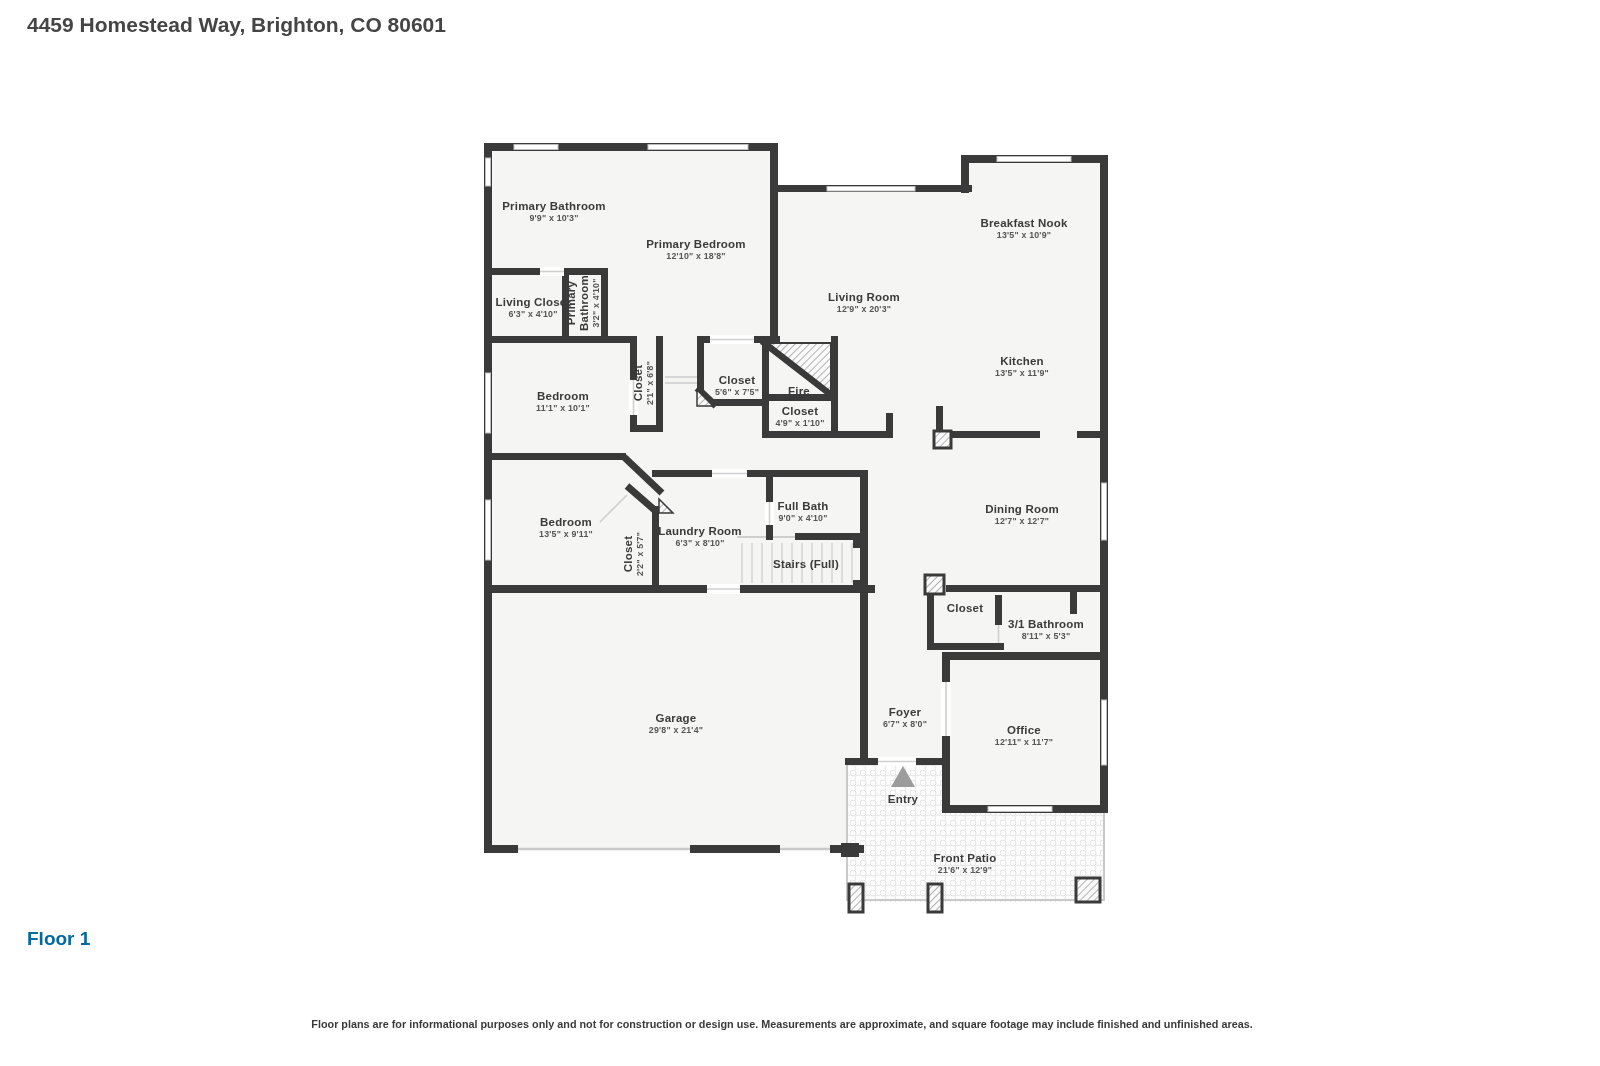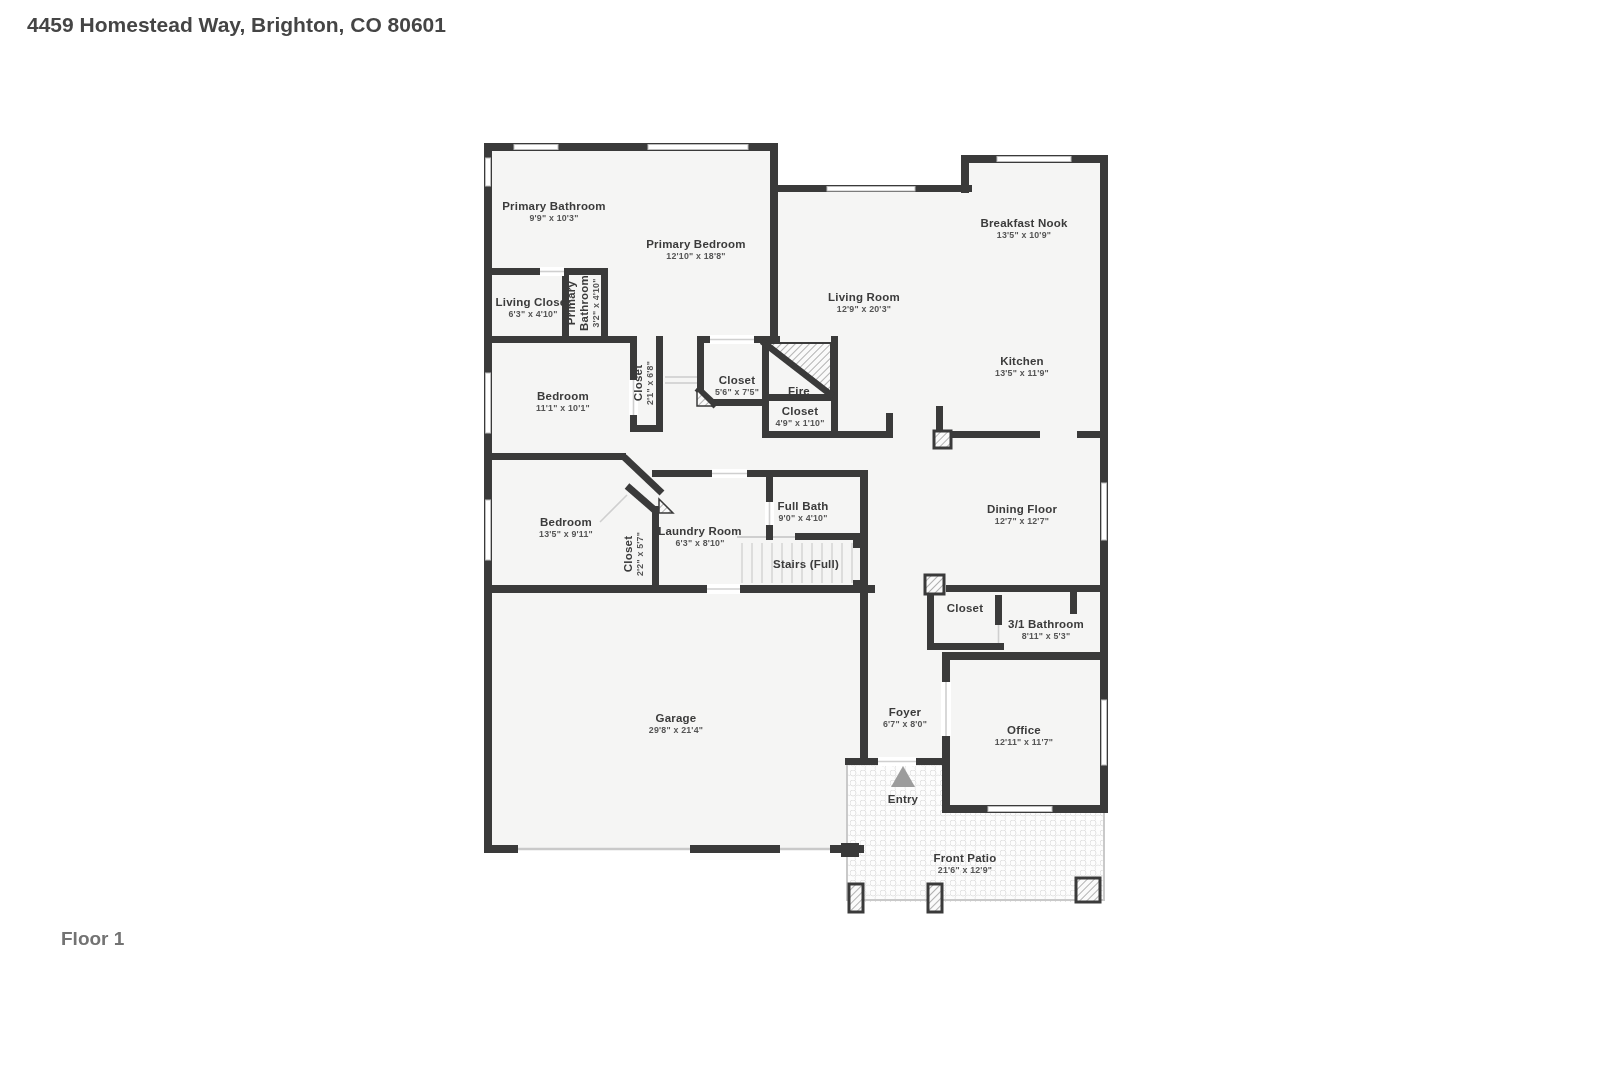--- a/index.html
+++ b/index.html
@@ -6,21 +6,21 @@
   #stage{position:relative;width:1272px;height:1066px;background:#ffffff;overflow:hidden;
          font-family:"Liberation Sans",sans-serif;}
   #plan-svg{position:absolute;left:0;top:0;}
   .label{position:absolute;transform:translate(-50%,-50%);text-align:center;white-space:nowrap;
          color:#3b3b3b;line-height:1.25;pointer-events:none;}
   .label.vertical{transform:translate(-50%,-50%) rotate(-90deg);}
   .rname{font-size:11.5px;font-weight:700;color:#3b3b3b;letter-spacing:.2px;}
   .rdims{font-size:8.8px;font-weight:700;color:#555555;letter-spacing:.2px;}
   .vwrap .rname{white-space:normal;width:72px;margin:0 auto;line-height:1.15;}
   #page-title{position:absolute;left:27px;top:13px;font-size:21px;font-weight:700;color:#454545;}
-  #floor-label{position:absolute;left:27px;top:928px;font-size:19px;font-weight:700;color:#737373;margin-left:34px;}
+  #floor-label{position:absolute;left:27px;top:928px;font-size:19px;font-weight:700;color:#0369a1;}
   #disclaimer{position:absolute;left:782px;top:1018px;transform:translateX(-50%);
               font-size:10.8px;font-weight:700;color:#3a3a3a;white-space:nowrap;}
   #watermark{position:absolute;left:1438px;top:1029px;font-size:24px;color:#14532d;
              letter-spacing:.5px;}
 </style>
 </head>
 <body>
 
 <div id="stage">
 
@@ -259,21 +259,21 @@
     <div class="rdims">6'3" x 8'10"</div>
   </div>
   <div class="label" style="left:803px;top:512px">
     <div class="rname">Full Bath</div>
     <div class="rdims">9'0" x 4'10"</div>
   </div>
   <div class="label" style="left:806px;top:564px">
     <div class="rname">Stairs (Full)</div>
   </div>
   <div class="label" style="left:1022px;top:515px">
-    <div class="rname">Dining Floor</div>
+    <div class="rname">Dining Room</div>
     <div class="rdims">12'7" x 12'7"</div>
   </div>
   <div class="label" style="left:965px;top:608px">
     <div class="rname">Closet</div>
   </div>
   <div class="label" style="left:1046px;top:630px">
     <div class="rname">3/1 Bathroom</div>
     <div class="rdims">8'11" x 5'3"</div>
   </div>
   <div class="label" style="left:676px;top:724px">
@@ -290,14 +290,15 @@
   </div>
   <div class="label" style="left:903px;top:799px">
     <div class="rname">Entry</div>
   </div>
   <div class="label" style="left:965px;top:864px">
     <div class="rname">Front Patio</div>
     <div class="rdims">21'6" x 12'9"</div>
   </div>
 
   <div id="floor-label">Floor 1</div>
+  <div id="disclaimer">Floor plans are for informational purposes only and not for construction or design use. Measurements are approximate, and square footage may include finished and unfinished areas.</div>
   <div id="watermark">REcolorado</div>
 </div>
 
 </body></html>

